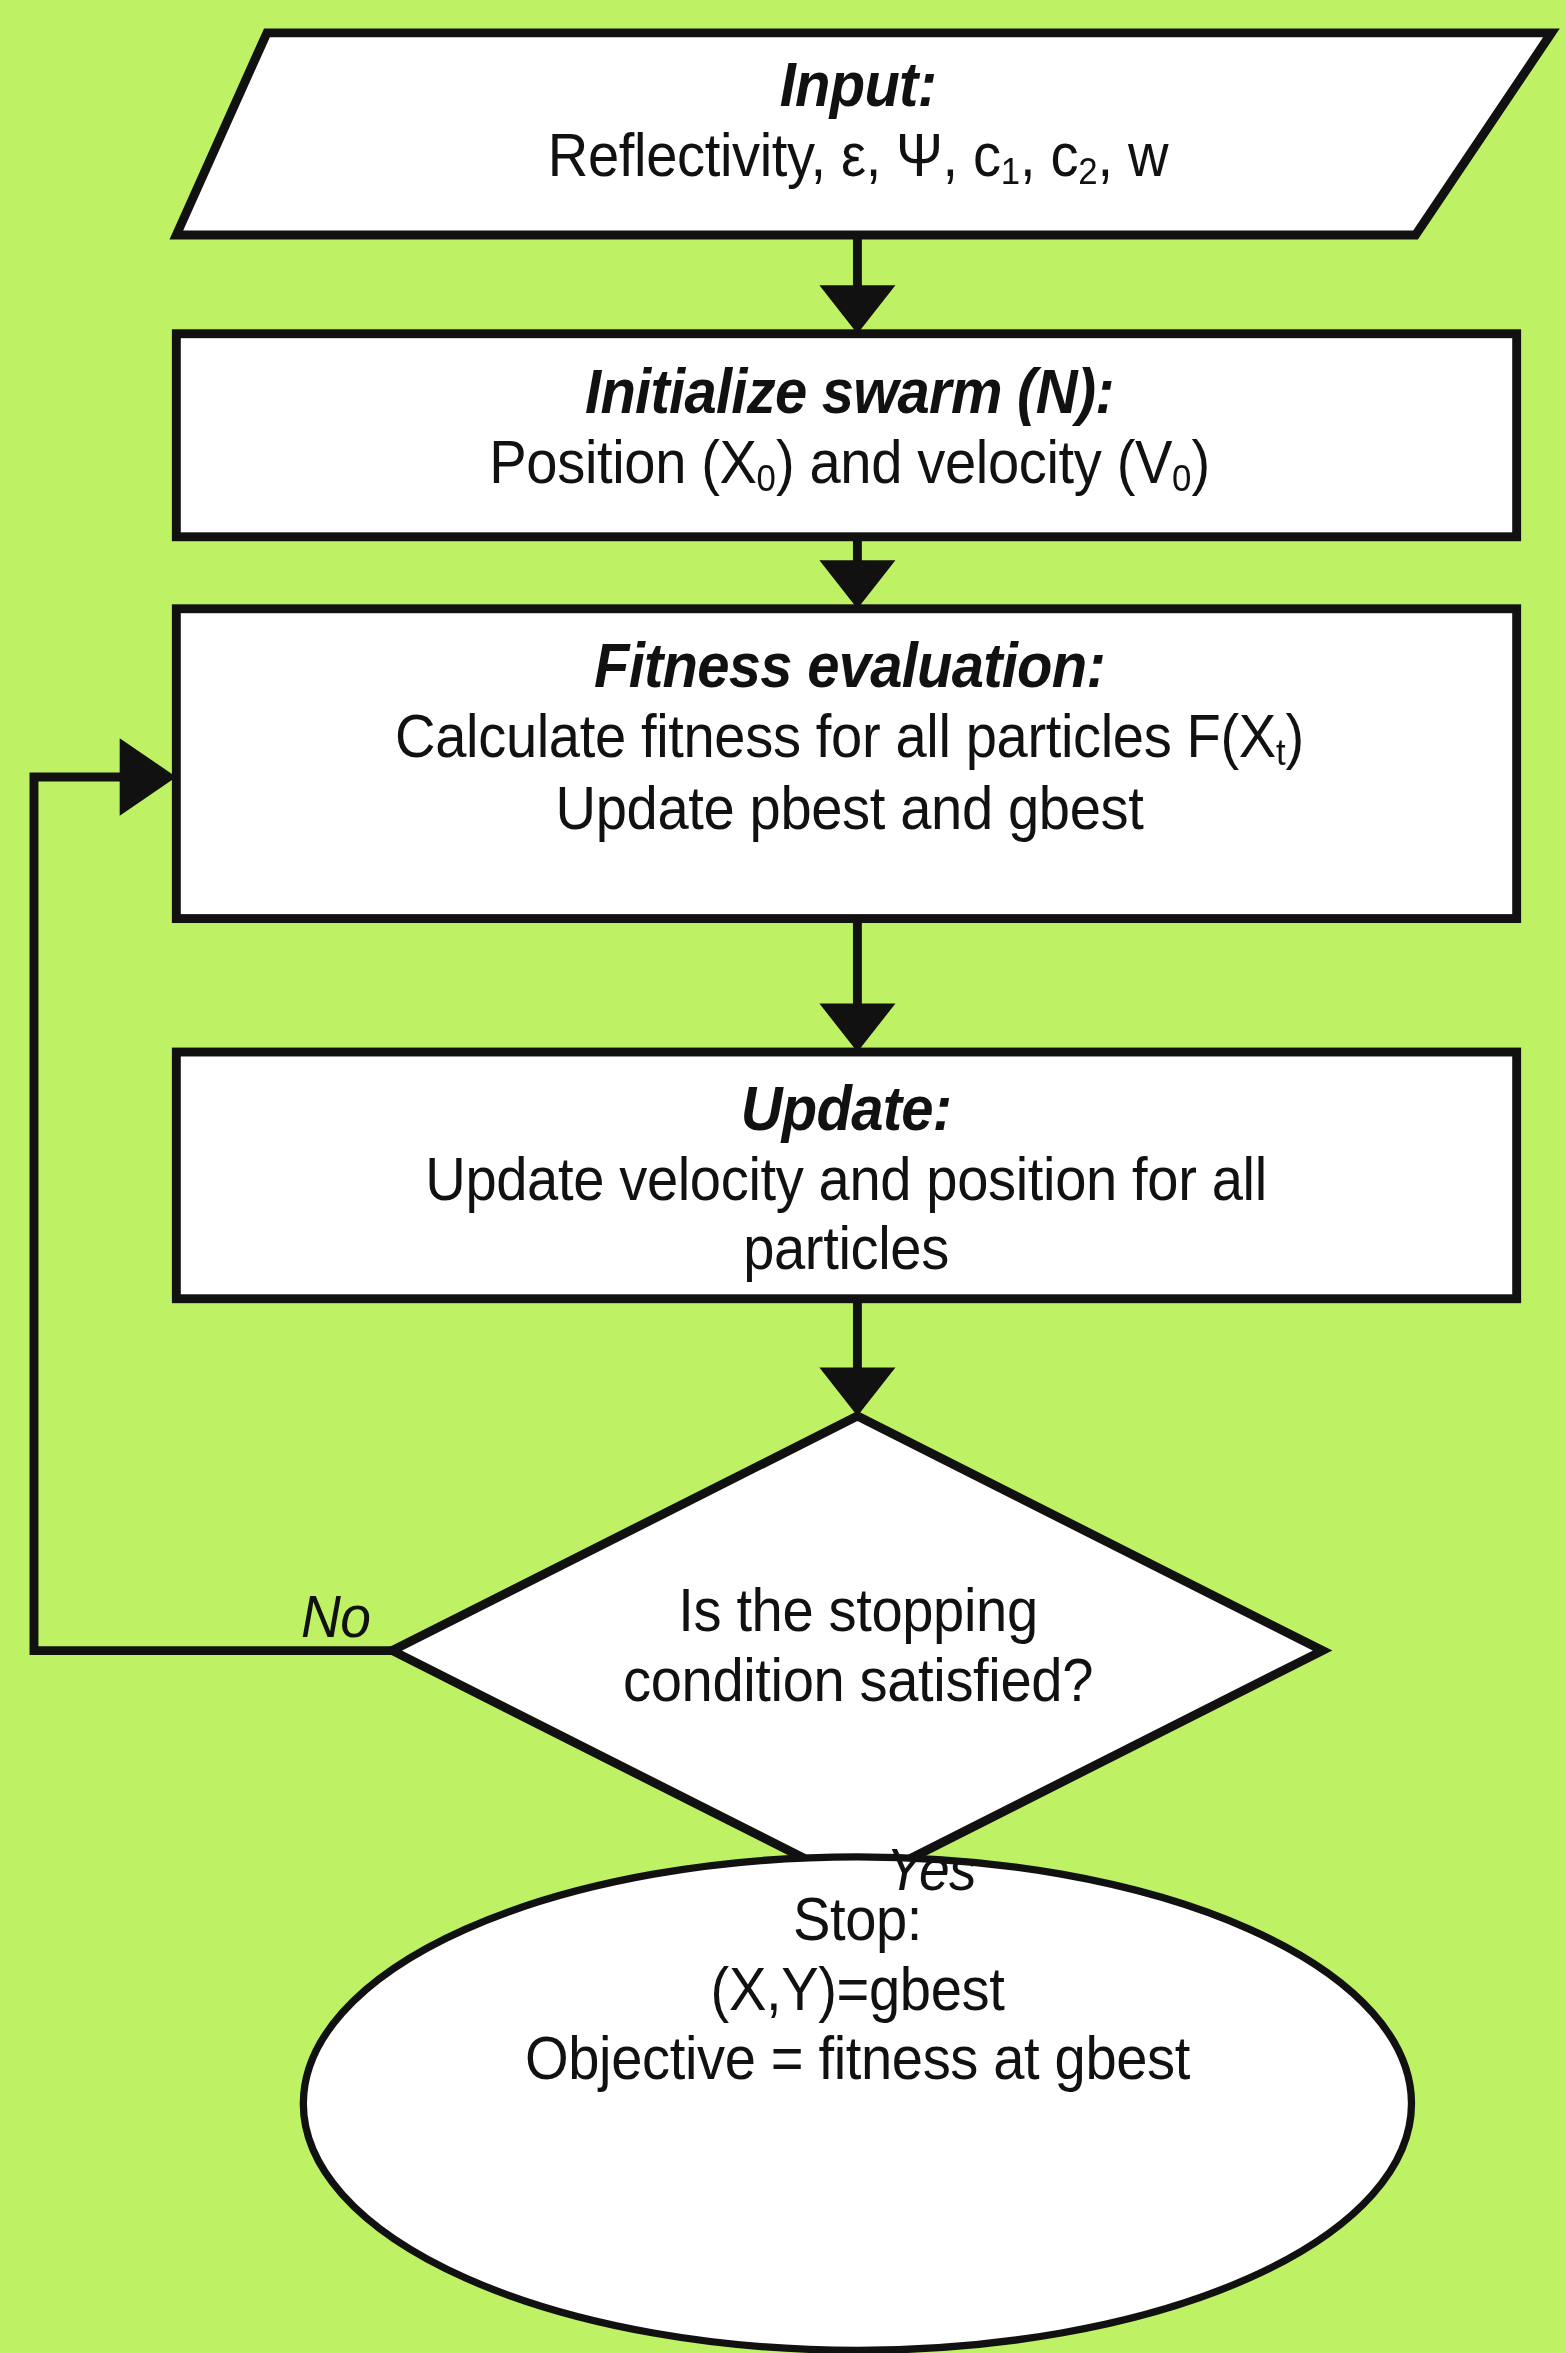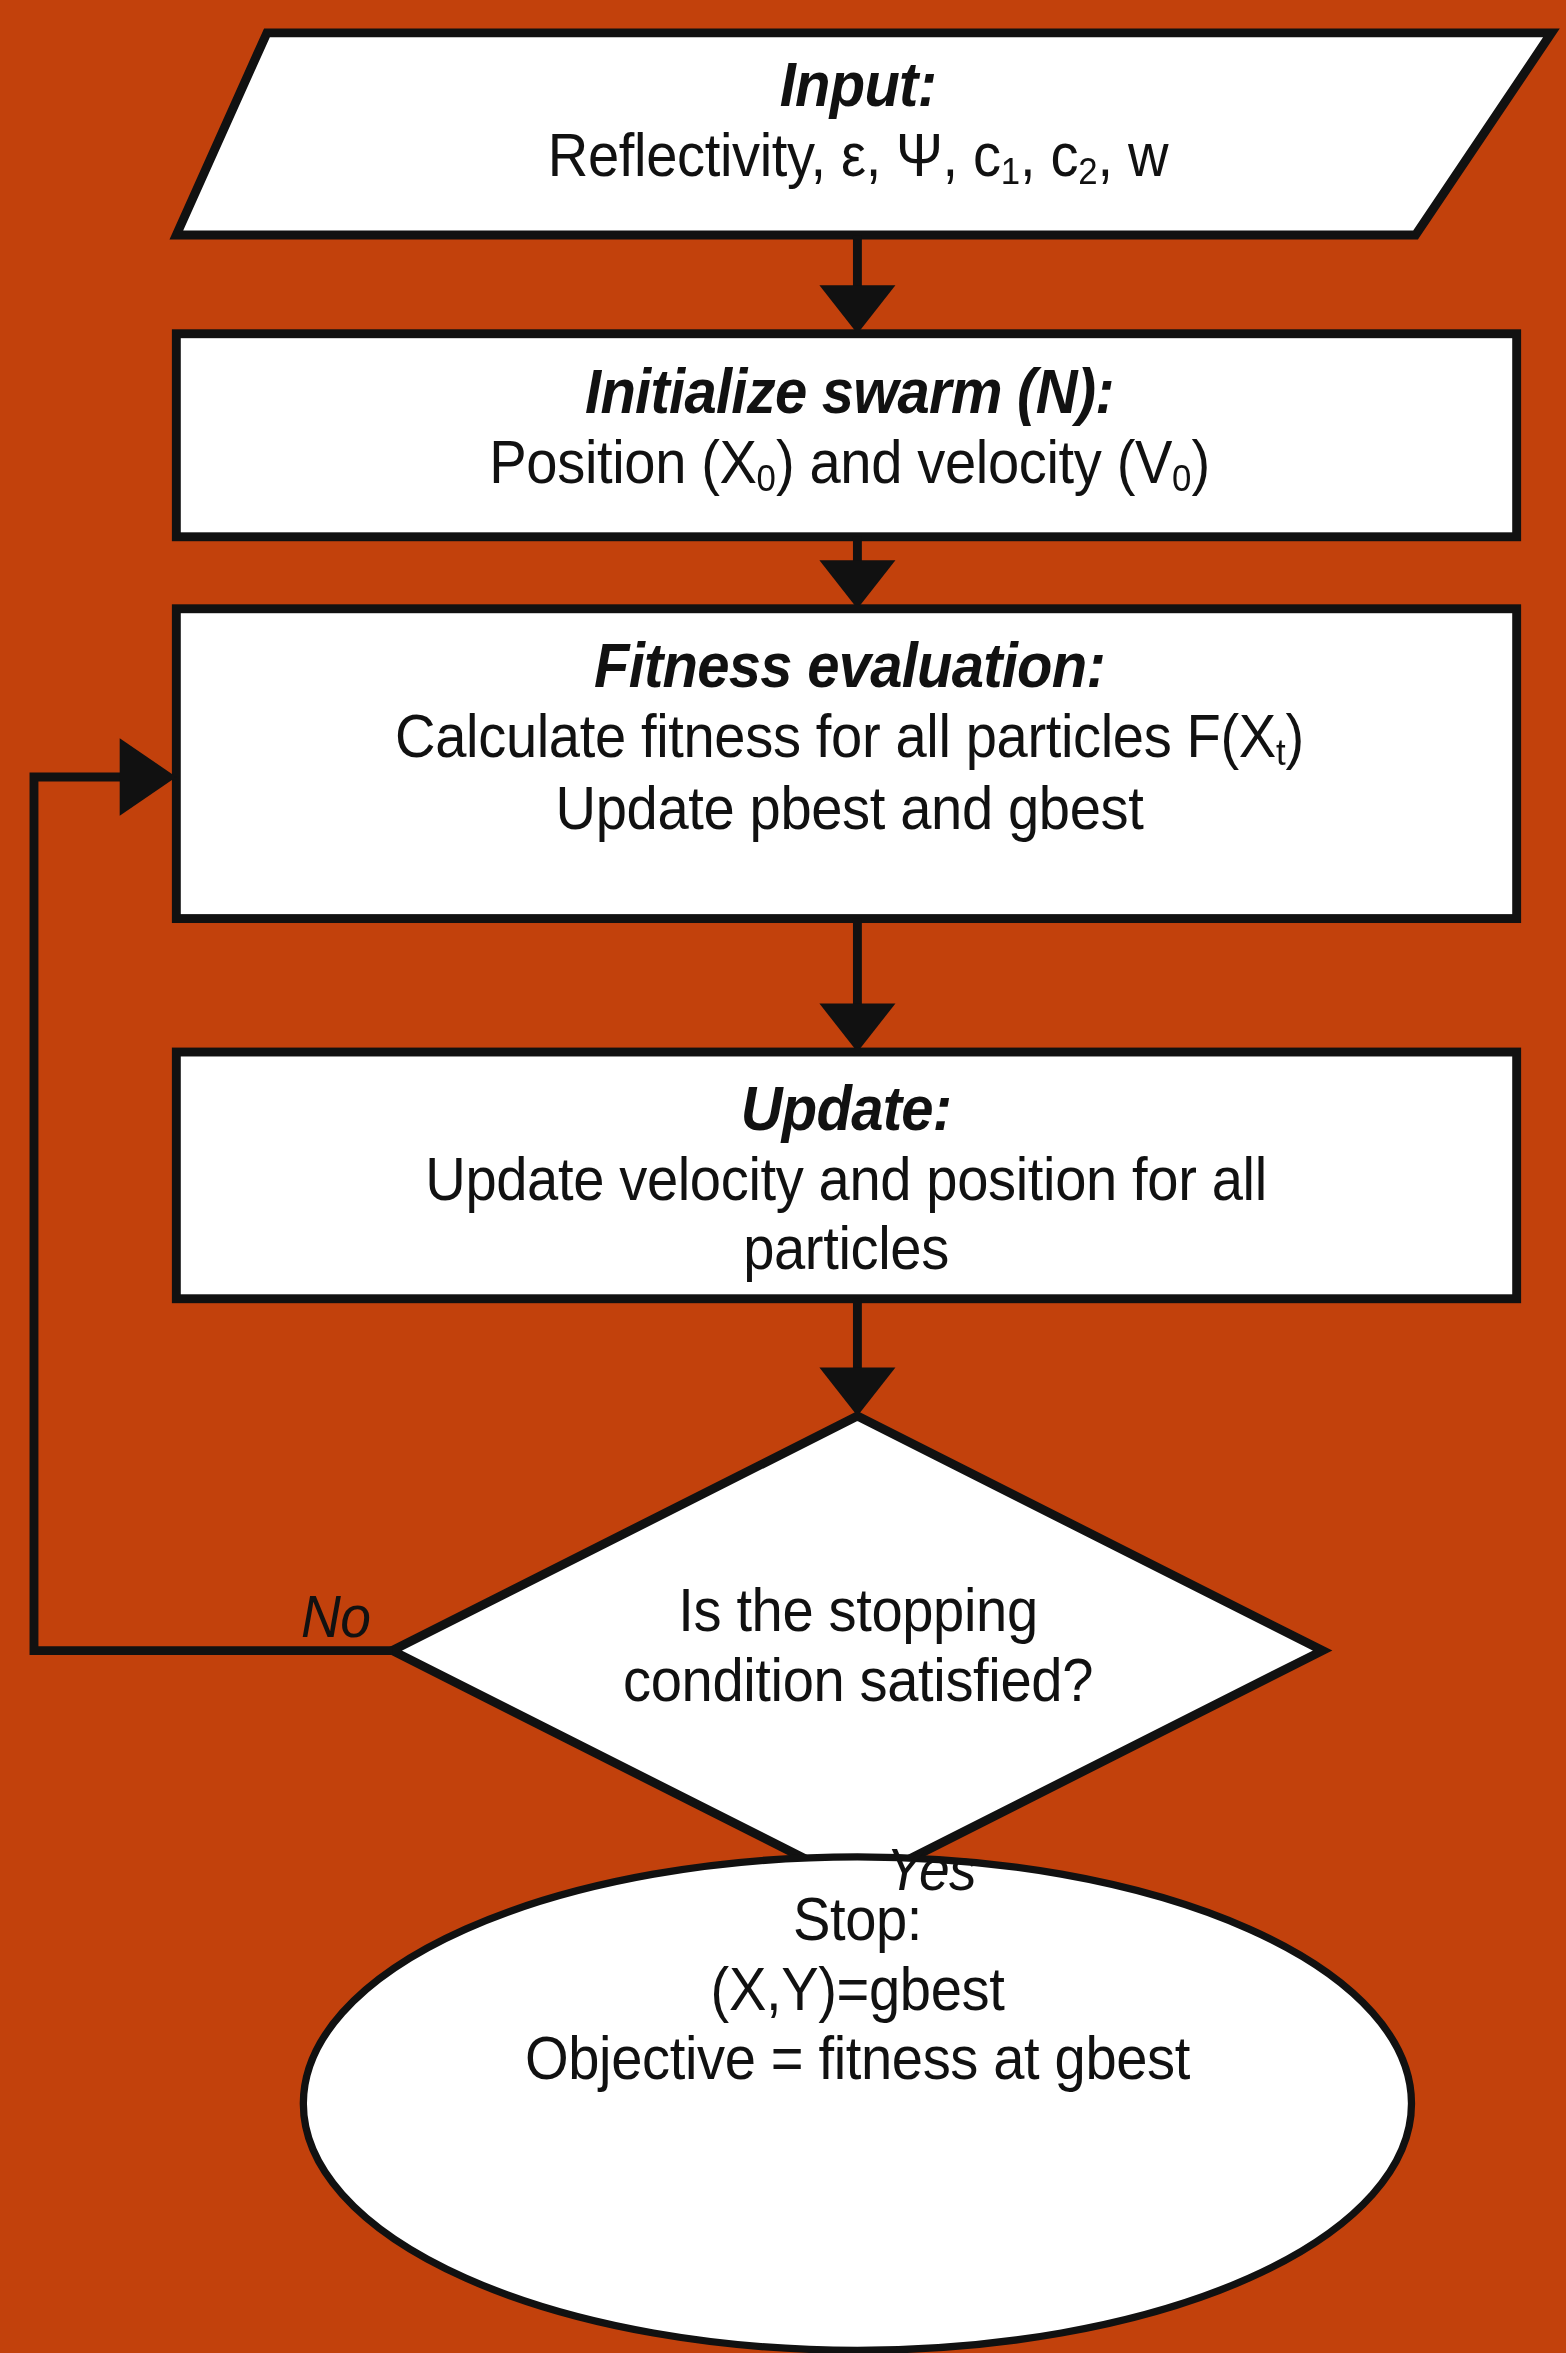--- a/index.html
+++ b/index.html
@@ -6,21 +6,21 @@
   html,body{margin:0;padding:0;background:#ffffff;}
   body{
     font-family:"Liberation Sans","DejaVu Sans",sans-serif;
     color:#111111;
     -webkit-font-smoothing:antialiased;
   }
   #stage{
     position:relative;
     width:1566px;
     height:2354px;
-    background:#c2410c;
+    background:#bef264;
     overflow:hidden;
   }
   #flow-svg{
     position:absolute;
     left:0; top:0;
     width:1566px;
     height:2354px;
     display:block;
   }
   .shape-stroke{

